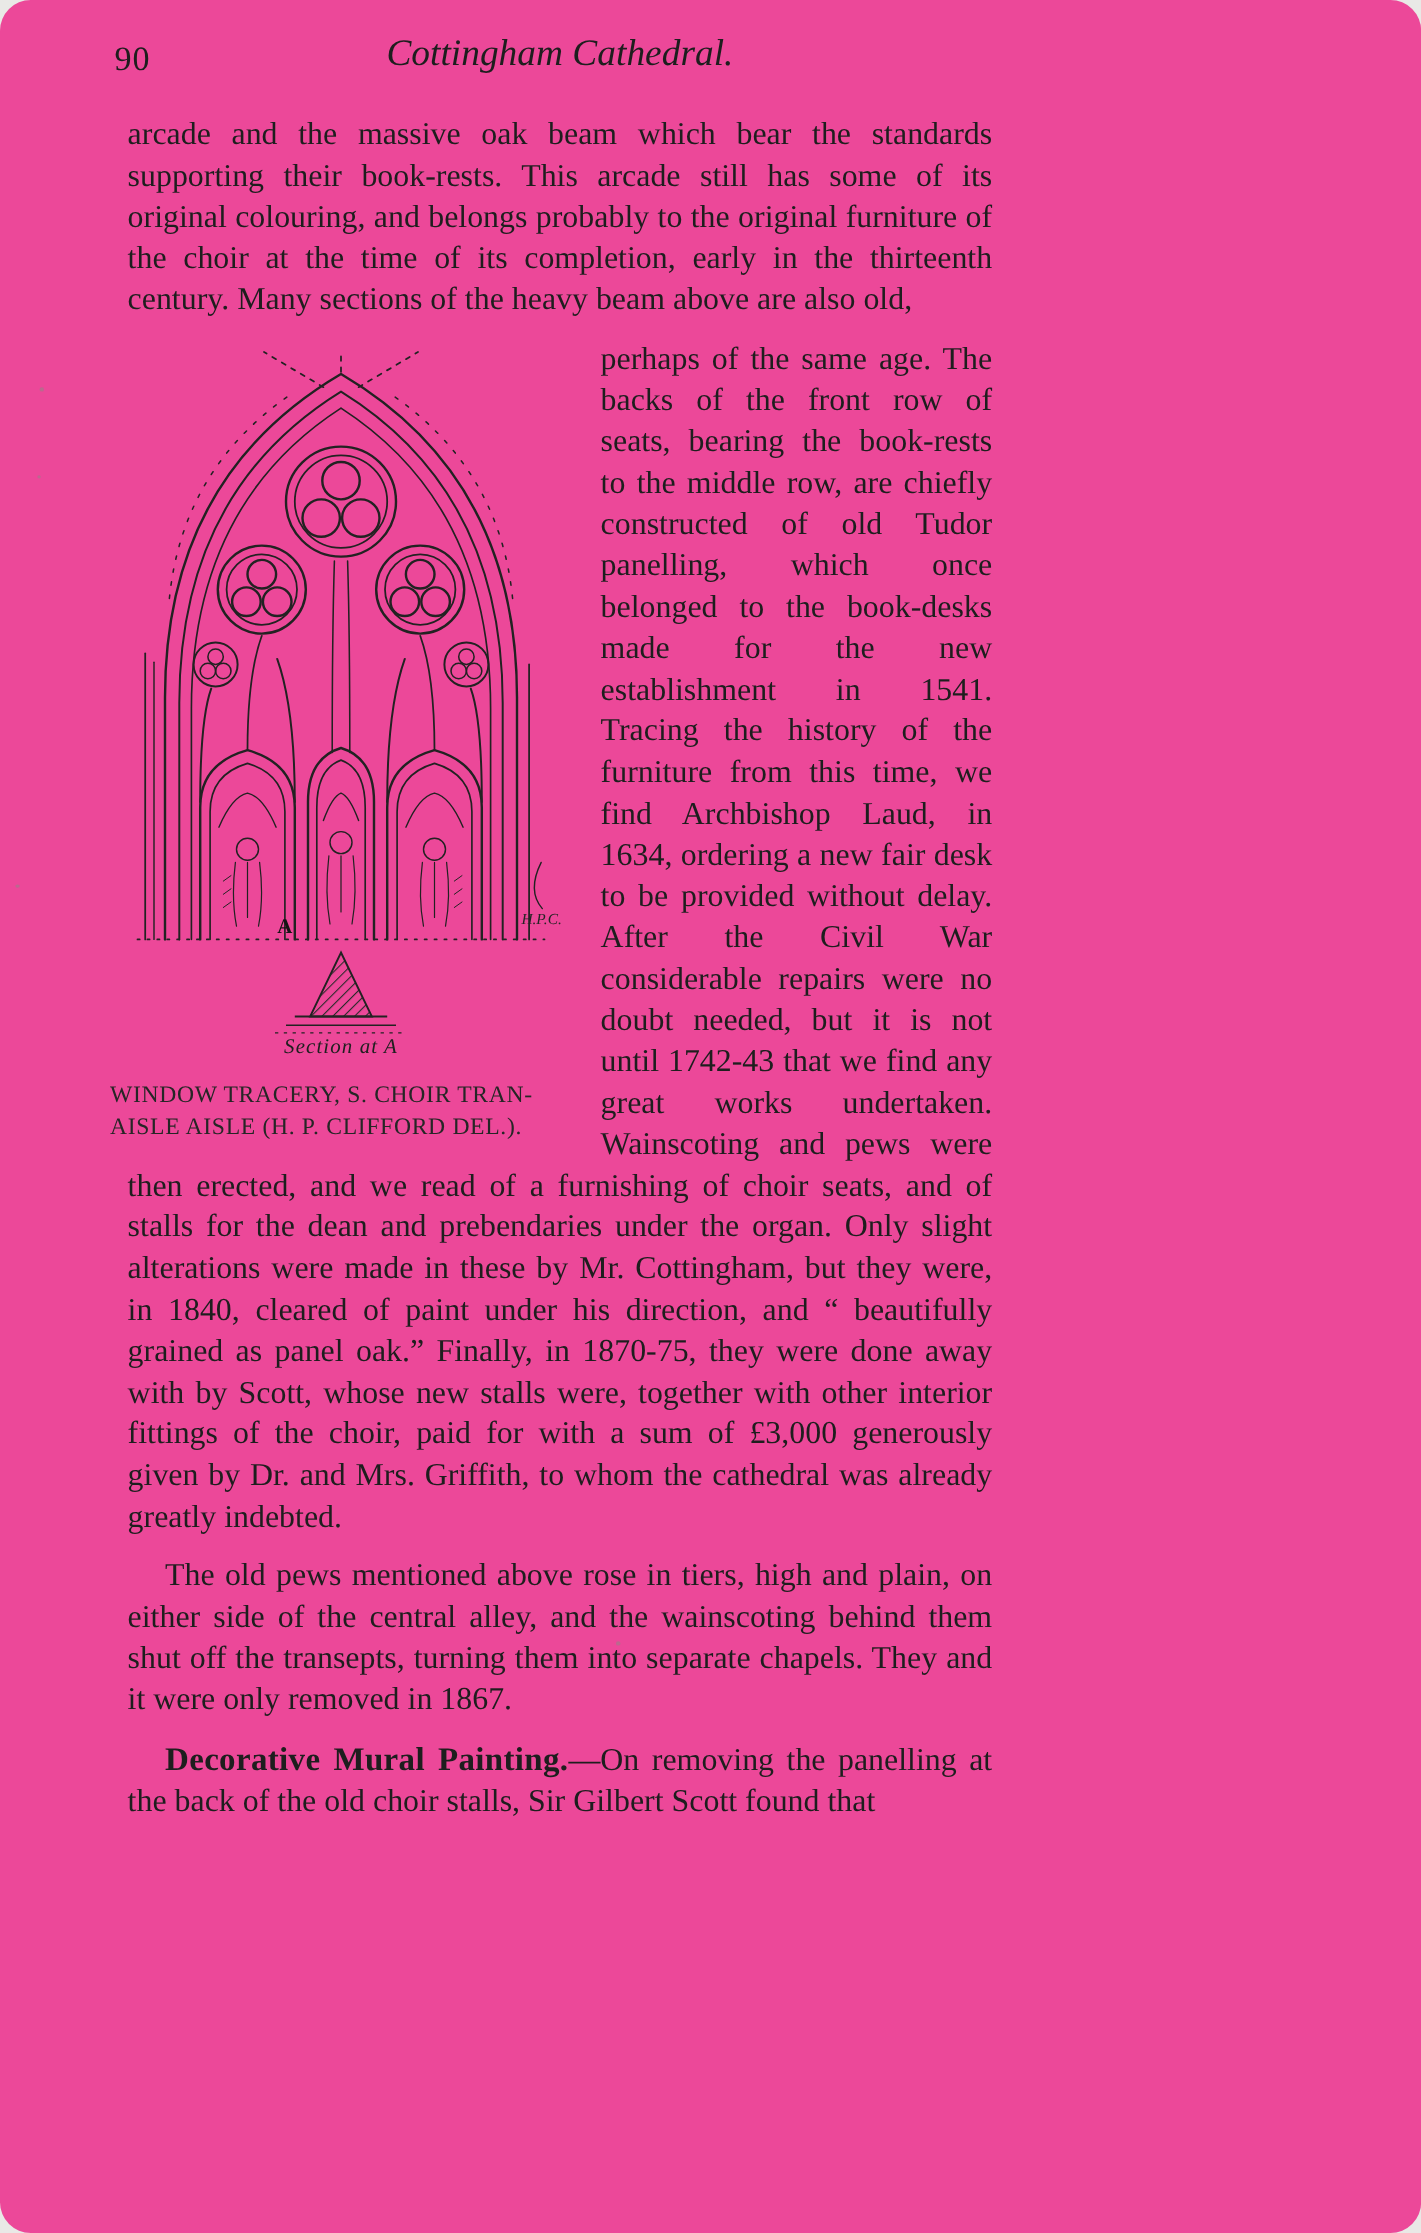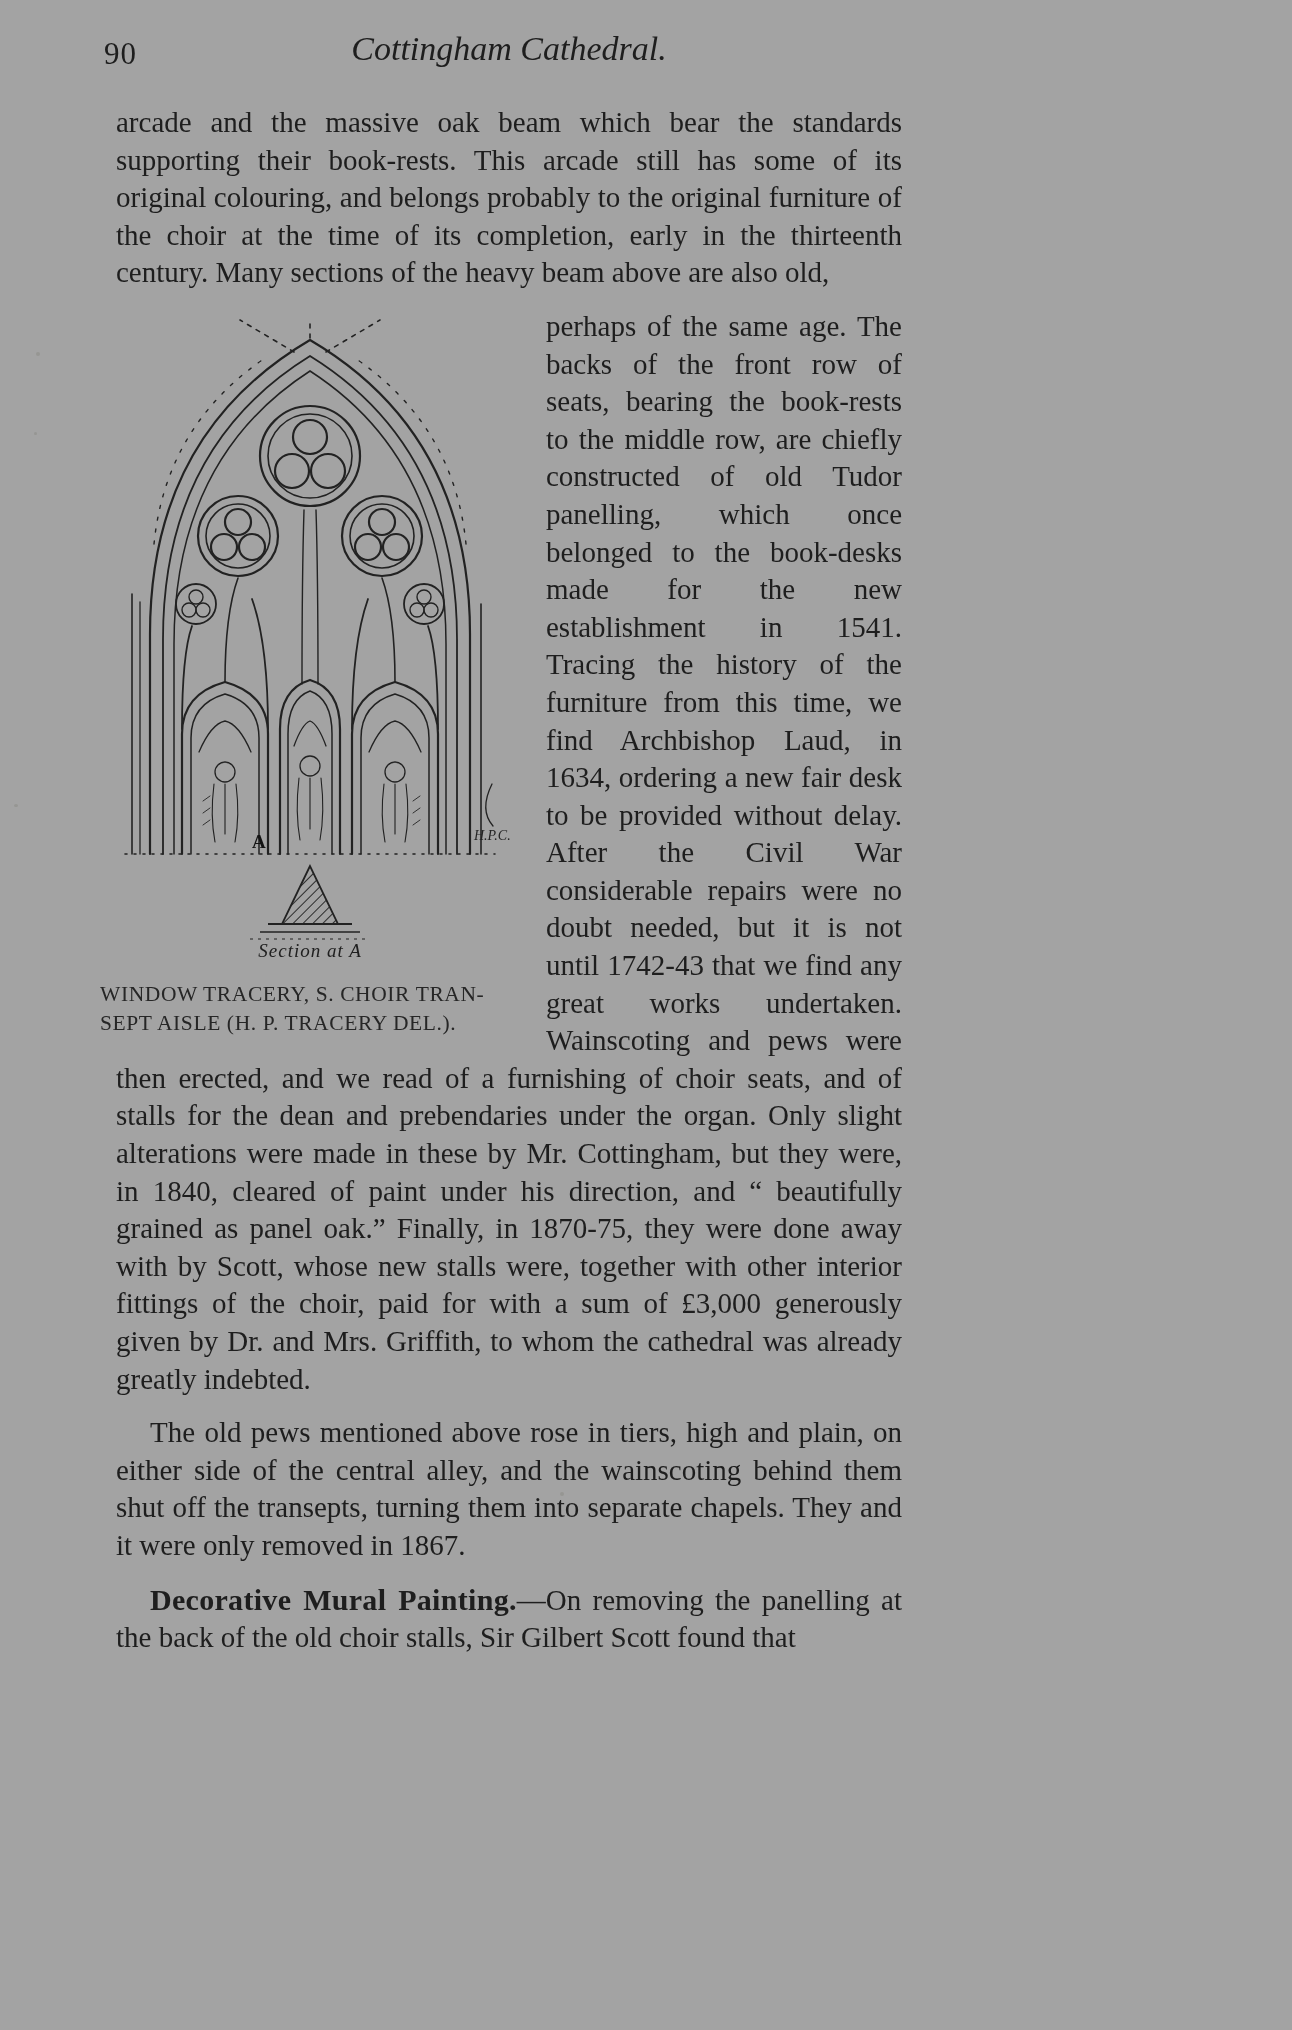--- a/index.html
+++ b/index.html
@@ -4,23 +4,24 @@
 <style>
   html,body{margin:0;padding:0;}
   body{
     width:1292px;height:2030px;
     background:#e9e9e6;
     font-family:"Liberation Serif", serif;
   }
   .page{
     position:relative;
     width:1292px;height:2030px;
-    background:#a3a3a3;
+    background:#ec4899;
     color:#1e1e1e;
     overflow:hidden;
+    border-radius:28px;
   }
   .content{
     position:absolute;
     left:100px;top:28px;
     width:818px;
   }
   .header{position:relative;height:60px;}
   .page-number{
     position:absolute;left:4px;top:8px;
     font-size:31px;letter-spacing:1px;
@@ -177,21 +178,21 @@
             <path d="M168,610 H252" fill="none"></path>
             <path d="M160,618 H260" fill="none" stroke-width="1.4"></path>
             <path d="M150,625 H270" fill="none" stroke-dasharray="3,5" stroke-width="1.1"></path>
           </g>
           <text x="152" y="534" class="svg-label-a">A</text>
           <text x="374" y="526" class="svg-sig">H.P.C.</text>
           <text x="210" y="643" text-anchor="middle" class="svg-section">Section at A</text>
         </svg>
         <figcaption class="fig-caption">
           <div>WINDOW TRACERY, S. CHOIR TRAN-</div>
-          <div>SEPT AISLE (H. P. TRACERY DEL.).</div>
+          <div>AISLE AISLE (H. P. CLIFFORD DEL.).</div>
         </figcaption>
       </figure>
 
       <p>perhaps of the same age. The backs of the front row of seats, bearing the book-rests to the middle row, are chiefly constructed of old Tudor panelling, which once belonged to the book-desks made for the new establishment in 1541.  Tracing the history of the furniture from this time, we find Archbishop Laud, in 1634, ordering a new fair desk to be provided without delay.  After the Civil War considerable repairs were no doubt needed, but it is not until 1742-43 that we find any great works undertaken.  Wainscoting and pews were then erected, and we read of a furnishing of choir seats, and of stalls for the dean and prebendaries under the organ.  Only slight alterations were made in these by Mr. Cottingham, but they were, in 1840, cleared of paint under his direction, and “ beautifully grained as panel oak.”  Finally, in 1870-75, they were done away with by Scott, whose new stalls were, together with other interior fittings of the choir, paid for with a sum of £3,000 generously given by Dr. and Mrs. Griffith, to whom the cathedral was already greatly indebted.</p>
 
       <p class="indent">The old pews mentioned above rose in tiers, high and plain, on either side of the central alley, and the wainscoting behind them shut off the transepts, turning them into separate chapels. They and it were only removed in 1867.</p>
 
       <p class="indent"><span class="lead-bold">Decorative Mural Painting.</span><span>—On removing the panelling at the back of the old choir stalls, Sir Gilbert Scott found that</span></p>
 
     </div>

